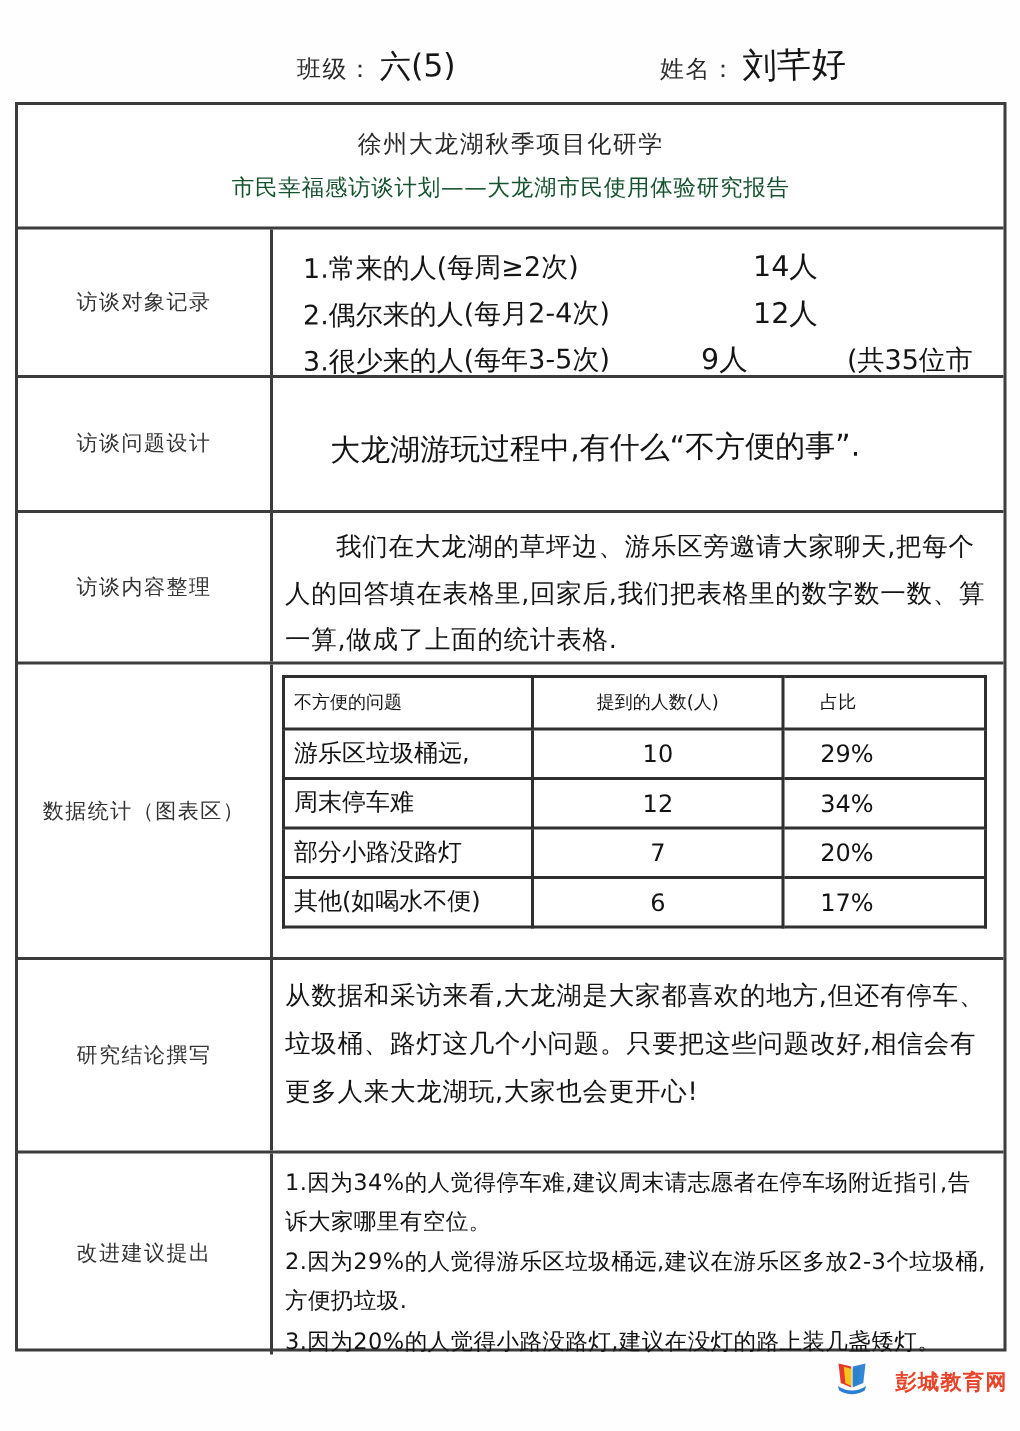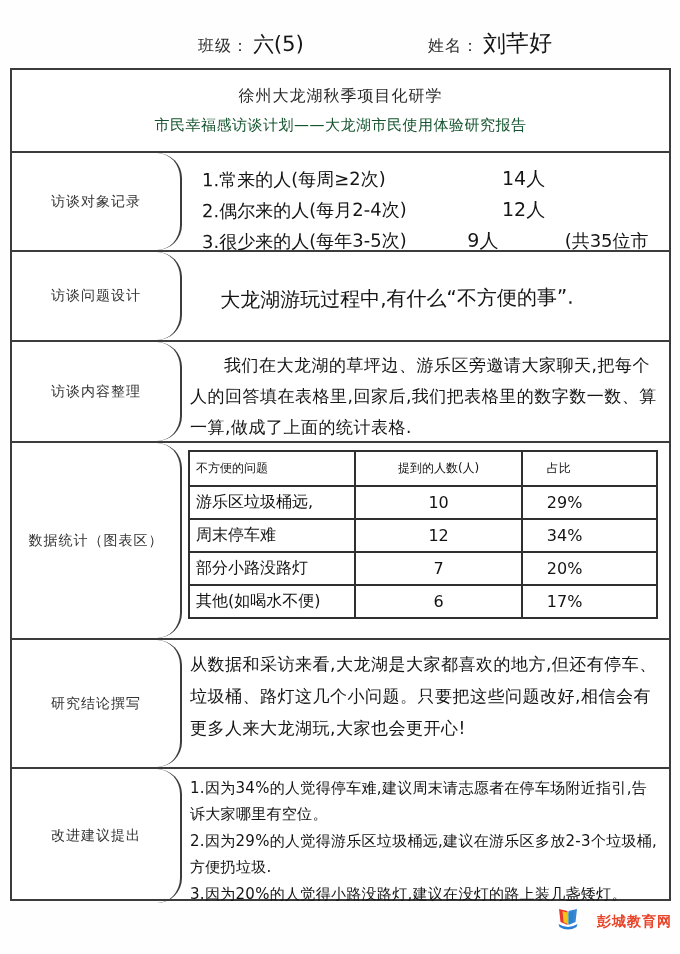--- a/index.html
+++ b/index.html
@@ -18,21 +18,21 @@
   }
 
   
   .top-bar {
     position: absolute;
     left: 0; top: 22px; width: 680px; height: 44px;
     display: flex;
     align-items: baseline;
   }
   .field-class { position: absolute; left: 198px; top: 8px; display: flex; align-items: baseline; }
-  .field-name  { position: absolute; left: 428px; top: 6px; display: flex; align-items: baseline; }
+  .field-name  { position: absolute; left: 440px; top: 6px; display: flex; align-items: baseline; }
   .print-label { font-size: 16px; color: #2b2b2b; letter-spacing: 1px; }
   .hw { color: #151515; }
   .hw-class { font-size: 21px; margin-left: 4px; transform: rotate(-1deg); }
   .hw-name  { font-size: 23px; margin-left: 4px; transform: rotate(-1.5deg); }
 
   
   .main-table {
     position: absolute;
     left: 10px; top: 68px;
     width: 661px; height: 833px;
@@ -51,21 +51,20 @@
     flex: 0 0 170px;
     border-right: 2px solid #3c3c3c;
     display: flex;
     align-items: center;
     justify-content: center;
     text-align: center;
     font-size: 14px;
     color: #333;
     letter-spacing: 1px;
     padding: 4px;
-    border-radius: 25px;
   }
   .t-content {
     flex: 1;
     position: relative;
     padding: 6px 8px;
     overflow: hidden;
   }
 
   
   .row-header { height: 83px; flex: 0 0 83px; }

